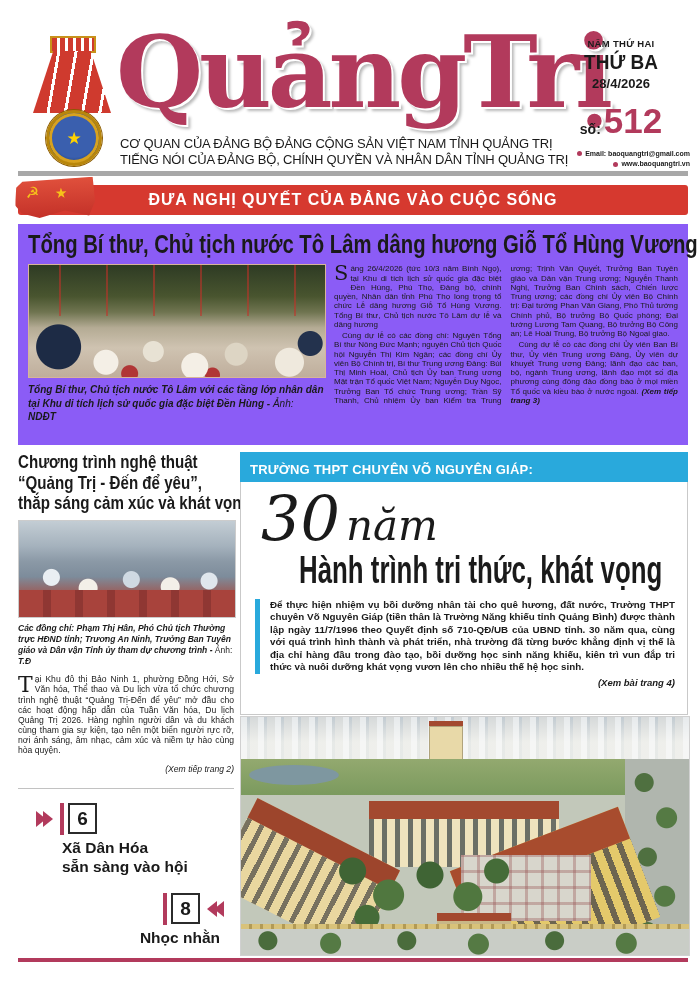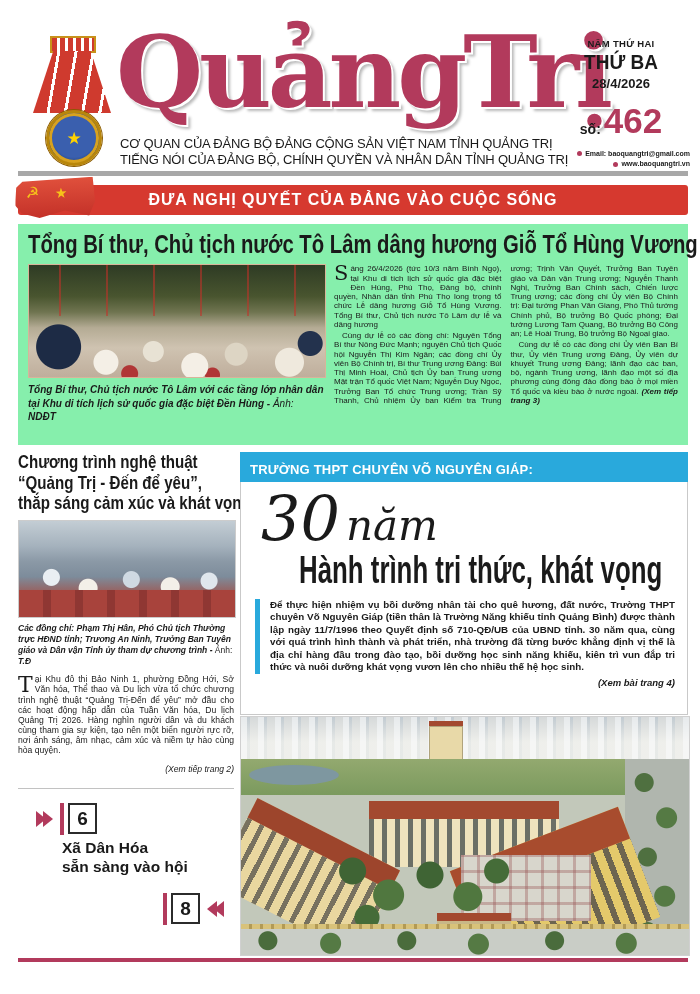--- a/index.html
+++ b/index.html
@@ -38,21 +38,21 @@
   
   .banner{position:absolute;left:18px;right:12px;top:185px;height:30px;background:#d6392f;border-radius:3px;
     display:flex;align-items:center;justify-content:center;}
   .banner-text{color:#fff;font-weight:bold;font-size:16px;letter-spacing:1px;}
   .flag{position:absolute;left:-3px;top:-7px;width:80px;height:42px;transform:rotate(-2deg);}
   .flag .cloth{width:100%;height:100%;background:linear-gradient(180deg,#e0503c,#c22f27);
     clip-path:polygon(2% 20%,10% 6%,98% 0,100% 58%,92% 92%,62% 78%,30% 94%,8% 82%,0 62%);}
   .flag .hs{position:absolute;left:11px;top:5px;color:#f6c21a;font-size:15px;}
   .flag .st{position:absolute;left:40px;top:7px;color:#f6c21a;font-size:14px;}
   
-  .main-art{position:absolute;left:18px;right:12px;top:224px;height:221px;background:#86efac;padding:7px 10px;box-sizing:border-box;}
+  .main-art{position:absolute;left:18px;right:12px;top:224px;height:221px;background:#8b5cf6;padding:7px 10px;box-sizing:border-box;}
   .main-headline{font-size:26px;font-weight:bold;white-space:nowrap;transform:scaleX(.78);transform-origin:0 50%;letter-spacing:0;margin:0 0 6px 0;line-height:1.05;}
   .main-body{display:flex;gap:10px;}
   .main-left{width:296px;flex:0 0 296px;}
   .photo-main{width:296px;height:112px;position:relative;overflow:hidden;border:1px solid #d8b49a;
     background:linear-gradient(180deg,#2e3b24 0%,#49552f 28%,#6f7450 42%,#b4ab94 56%,#cfc3b1 74%,#bfae9c 100%);}
   .photo-main .ribbons{position:absolute;inset:0 0 55% 0;
     background:repeating-linear-gradient(90deg,transparent 0 30px,rgba(196,48,40,.55) 30px 32px,transparent 32px 47px);}
   .photo-main .crowd{position:absolute;inset:40% 0 0 0;background-image:
     radial-gradient(circle at 10% 55%,#1d2b45 0 22px,transparent 23px),
     radial-gradient(circle at 26% 78%,#f4efe6 0 12px,transparent 13px),
@@ -180,21 +180,21 @@
   <div>CƠ QUAN CỦA ĐẢNG BỘ ĐẢNG CỘNG SẢN VIỆT NAM TỈNH QUẢNG TRỊ</div>
   <div>TIẾNG NÓI CỦA ĐẢNG BỘ, CHÍNH QUYỀN VÀ NHÂN DÂN TỈNH QUẢNG TRỊ</div>
 </div>
 
 <div class="hdr-right">
   <div class="hr-year">NĂM THỨ HAI</div>
   <div class="hr-day">THỨ BA</div>
   <div class="hr-date">28/4/2026</div>
   <div class="hr-issue">
     <span class="lbl">số:</span>
-    <span class="num">462</span>
+    <span class="num">512</span>
   </div>
   <div class="hr-contact">
     <div><span class="dot"></span><span>Email: baoquangtri@gmail.com</span></div>
     <div><span class="dot"></span><span>www.baoquangtri.vn</span></div>
   </div>
 </div>
 
 <div class="gray-bar"></div>
 
 <div class="banner">
@@ -257,20 +257,21 @@
     </div>
     <div class="ref8-head">
       <div class="ref-bar"></div>
       <div class="ref-box">8</div>
       <div class="chev chev-l">
           <i class="t1"></i>
           <i class="t2"></i>
         </div>
     </div>
     <div class="ref-title ref-title-r">
+      <div>Nhọc nhằn</div>
     </div>
   </div>
 </div>
 
 <div class="feature">
   <div class="kicker">TRƯỜNG THPT CHUYÊN VÕ NGUYÊN GIÁP:</div>
   <div class="feature-box">
     <div class="fh1">
       <span class="num">30</span><span class="word">năm</span>
     </div>

